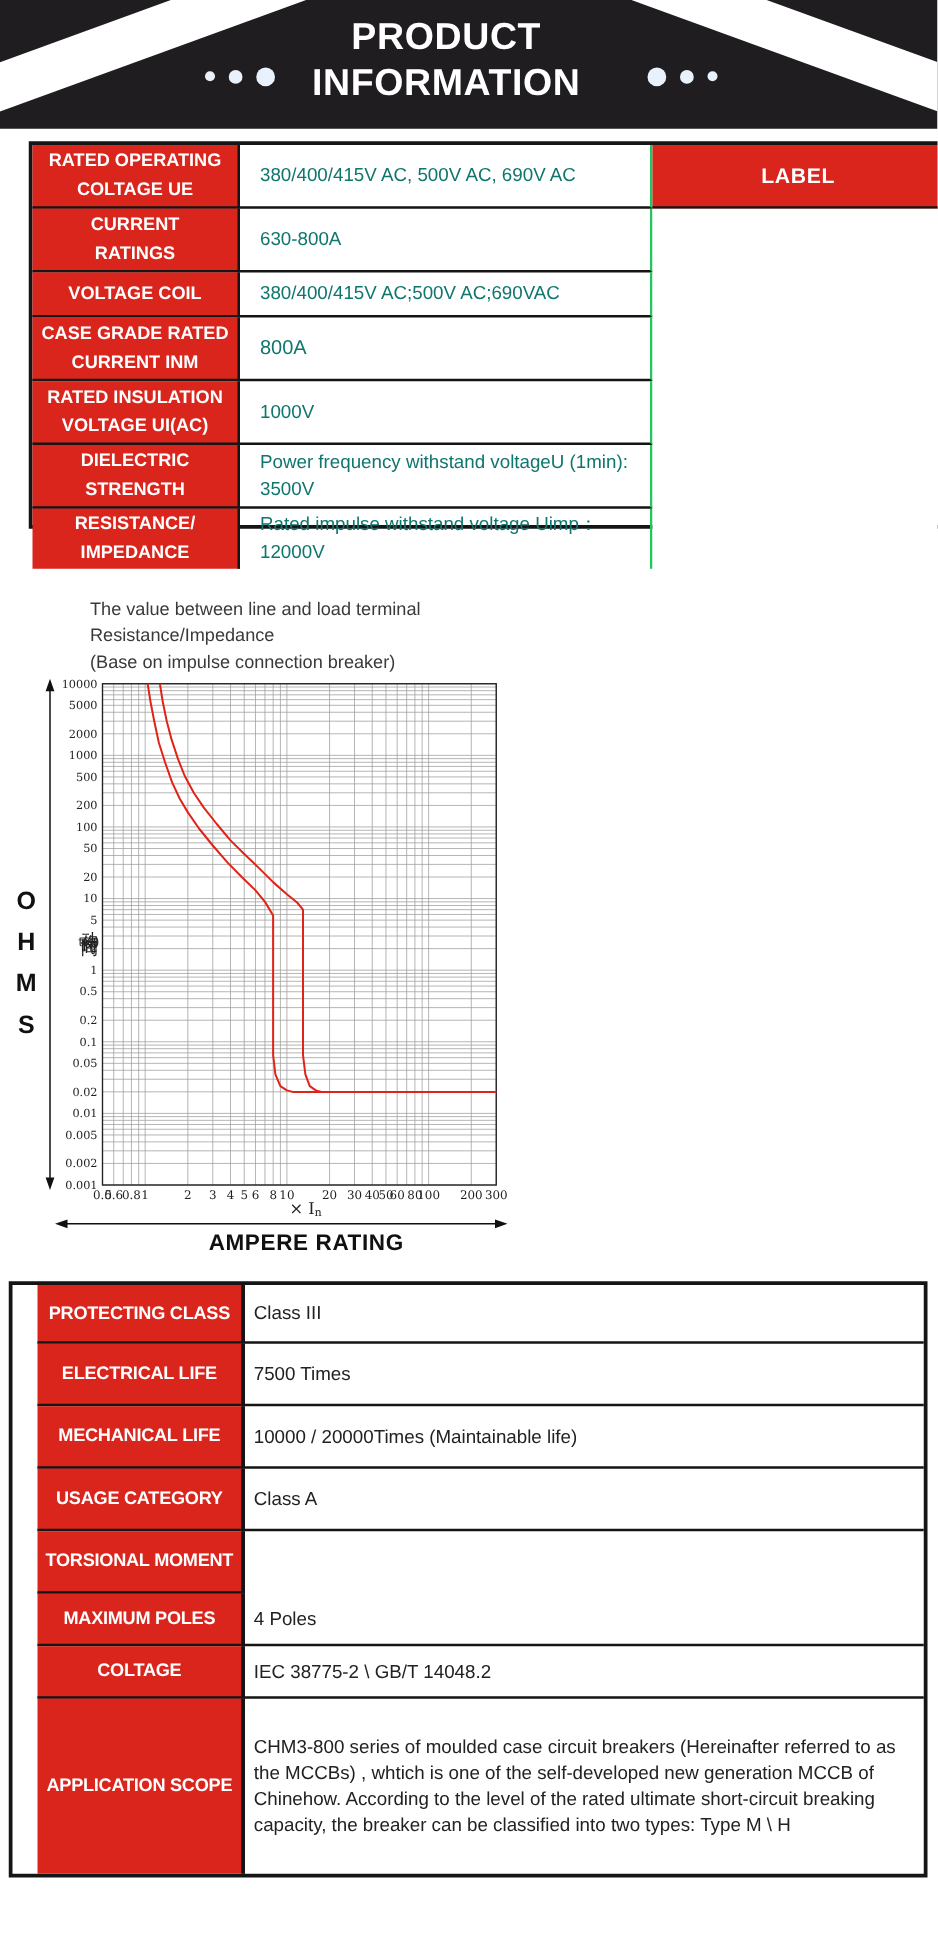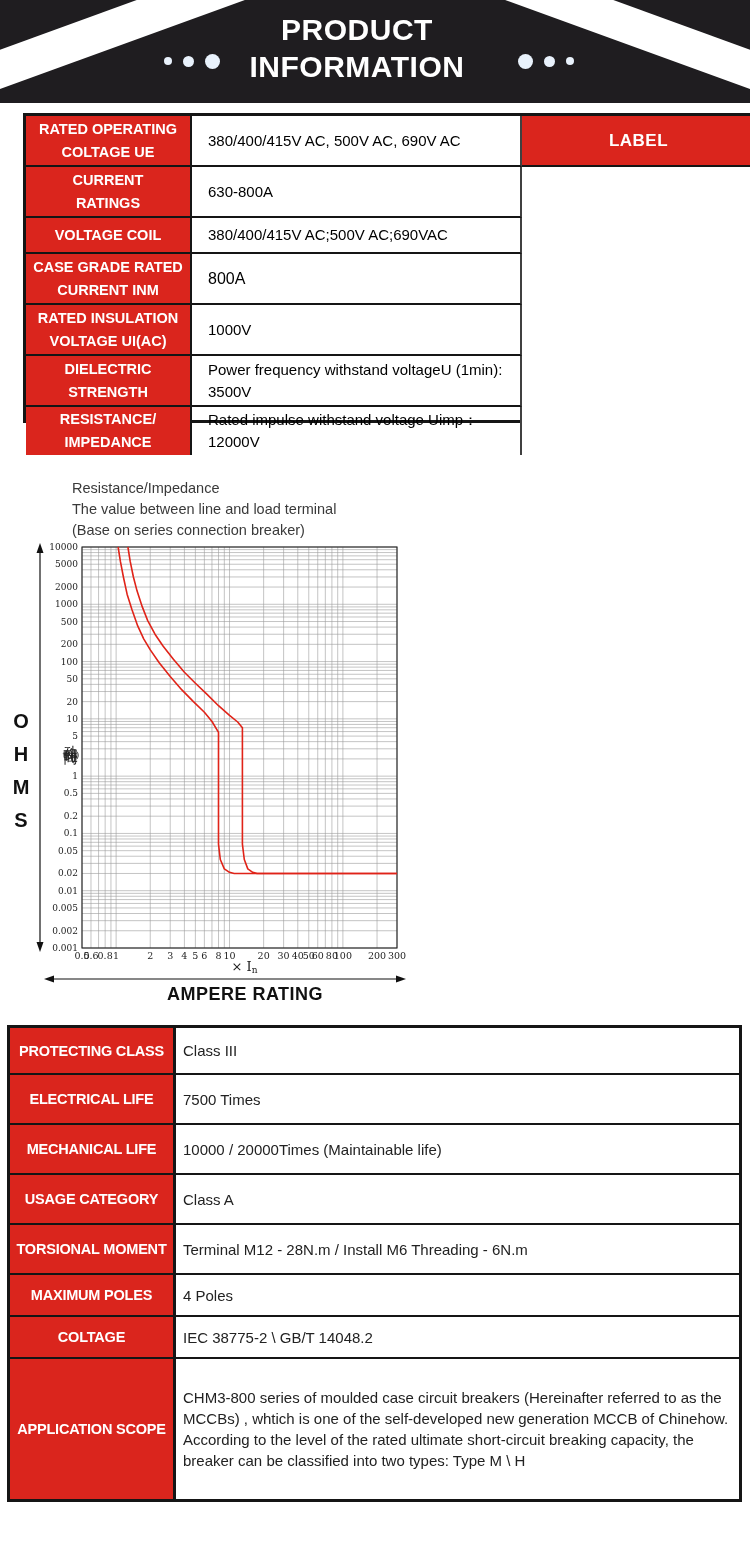--- a/index.html
+++ b/index.html
@@ -23,22 +23,22 @@
   .dot.l{width:15px;height:15px;}
   
   .spec-table{position:absolute;left:7px;top:113px;width:735px;height:310px;
     border:3px solid #151515;box-sizing:border-box;background:#fff;
     display:grid;grid-template-columns:166px 330px 1fr;
     grid-template-rows:51px 51px 36px 51px 51px 51px 1fr;margin-left:16px;}
   .cell{box-sizing:border-box;border-bottom:2px solid #151515;white-space:pre-line;}
   .cell.lab{grid-column:1;border-right:2px solid #151515;background:#da251d;color:#fff;
     font-weight:bold;font-size:14.5px;line-height:1.55;display:flex;align-items:center;
     justify-content:center;text-align:center;}
-  .cell.val{grid-column:2;border-right:2px solid #404040;display:flex;align-items:center;
-    font-size:15px;line-height:1.45;padding:2px 10px 2px 16px;color:#000000;}
+  .cell.val{grid-column:2;border-right:2px solid #22c55e;display:flex;align-items:center;
+    font-size:15px;line-height:1.45;padding:2px 10px 2px 16px;color:#0f766e;}
   .cell.val.small{font-size:16px;}
   .cell.nob{border-bottom:none;}
   .labelcol{grid-column:3;grid-row:1 / span 7;display:flex;flex-direction:column;justify-content:flex-end;}
   .labelhead{height:51px;box-sizing:border-box;border-bottom:2px solid #151515;background:#da251d;
     color:#fff;font-weight:bold;font-size:17px;letter-spacing:.5px;display:flex;
     align-items:center;justify-content:center;}
   .labelbody{flex:1;background:#fff;}
   
   .note-block{position:absolute;left:72px;top:478px;font-size:14.5px;line-height:21px;color:#3a3a3a;}
   .ohms-word{position:absolute;left:9px;top:710px;writing-mode:vertical-lr;text-orientation:upright;
@@ -47,21 +47,21 @@
     font-family:"DejaVu Serif", serif;color:#222;}
   .cn-label .cn{writing-mode:vertical-lr;text-orientation:upright;font-size:14px;letter-spacing:2px;}
   .cn-label .unit{display:block;font-size:10px;margin-top:3px;}
   #chart{position:absolute;left:0;top:538px;pointer-events:none;}
   .ampere-word{position:absolute;left:85px;top:984px;width:320px;text-align:center;
     font-size:18px;font-weight:bold;letter-spacing:.5px;color:#111;}
   
   .details-table{position:absolute;left:7px;top:1025px;width:735px;
     border:3px solid #151515;box-sizing:border-box;background:#fff;
     display:grid;grid-template-columns:166px 1fr;
-    grid-template-rows:47px 50px 50px 50px 50px 42px 42px 140px;}
+    grid-template-rows:47px 50px 50px 50px 50px 42px 42px 140px;padding-left:20px;}
   .dcell{box-sizing:border-box;border-bottom:2px solid #151515;}
   .dcell.lab{grid-column:1;border-right:3px solid #151515;background:#da251d;color:#fff;
     font-weight:bold;font-size:14.5px;letter-spacing:-.2px;display:flex;align-items:center;
     justify-content:center;text-align:center;padding:0 2px;}
   .dcell.val{grid-column:2;display:flex;align-items:center;font-size:15px;line-height:21px;
     padding:4px 10px 4px 7px;color:#222;}
   .dcell.nob{border-bottom:none;}
 </style>
 </head>
 <body>
@@ -108,23 +108,23 @@
 IMPEDANCE</div>
   <div class="cell val nob" style="grid-row:7">Rated impulse withstand voltage Uimp：
 12000V</div>
   <div class="labelcol">
     <div class="labelhead">LABEL</div>
     <div class="labelbody"></div>
   </div>
 </div>
 
 <div class="note-block">
+  <div>The value between line and load terminal</div>
   <div>Resistance/Impedance</div>
-  <div>The value between line and load terminal</div>
-  <div>(Base on series connection breaker)</div>
+  <div>(Base on impulse connection breaker)</div>
 </div>
 
 <div class="ohms-word">OHMS</div>
 
 <div class="cn-label">
   <span class="cn">动作时间</span>
   <span class="unit">t(s)</span>
 </div>
 
 <svg id="chart" width="440" height="470" viewBox="0 0 440 470" xmlns="http://www.w3.org/2000/svg">
@@ -277,20 +277,19 @@
 <div class="details-table">
   <div class="dcell lab" style="grid-row:1">PROTECTING CLASS</div>
   <div class="dcell val" style="grid-row:1">Class III</div>
   <div class="dcell lab" style="grid-row:2">ELECTRICAL LIFE</div>
   <div class="dcell val" style="grid-row:2">7500 Times</div>
   <div class="dcell lab" style="grid-row:3">MECHANICAL LIFE</div>
   <div class="dcell val" style="grid-row:3">10000 / 20000Times  (Maintainable life)</div>
   <div class="dcell lab" style="grid-row:4">USAGE CATEGORY</div>
   <div class="dcell val" style="grid-row:4">Class A</div>
   <div class="dcell lab" style="grid-row:5">TORSIONAL MOMENT</div>
-  <div class="dcell val" style="grid-row:5">Terminal M12 - 28N.m / Install M6 Threading - 6N.m</div>
   <div class="dcell lab" style="grid-row:6">MAXIMUM POLES</div>
   <div class="dcell val" style="grid-row:6">4 Poles</div>
   <div class="dcell lab" style="grid-row:7">COLTAGE</div>
   <div class="dcell val" style="grid-row:7">IEC 38775-2 \ GB/T 14048.2</div>
   <div class="dcell lab nob" style="grid-row:8">APPLICATION SCOPE</div>
   <div class="dcell val nob" style="grid-row:8">CHM3-800 series of moulded case circuit breakers (Hereinafter referred to as the MCCBs) , whtich is one of the self-developed new generation MCCB of Chinehow. According to the level of the rated ultimate short-circuit breaking capacity, the breaker can be classified into two types: Type M \ H</div>
 </div>
 
 </body></html>

